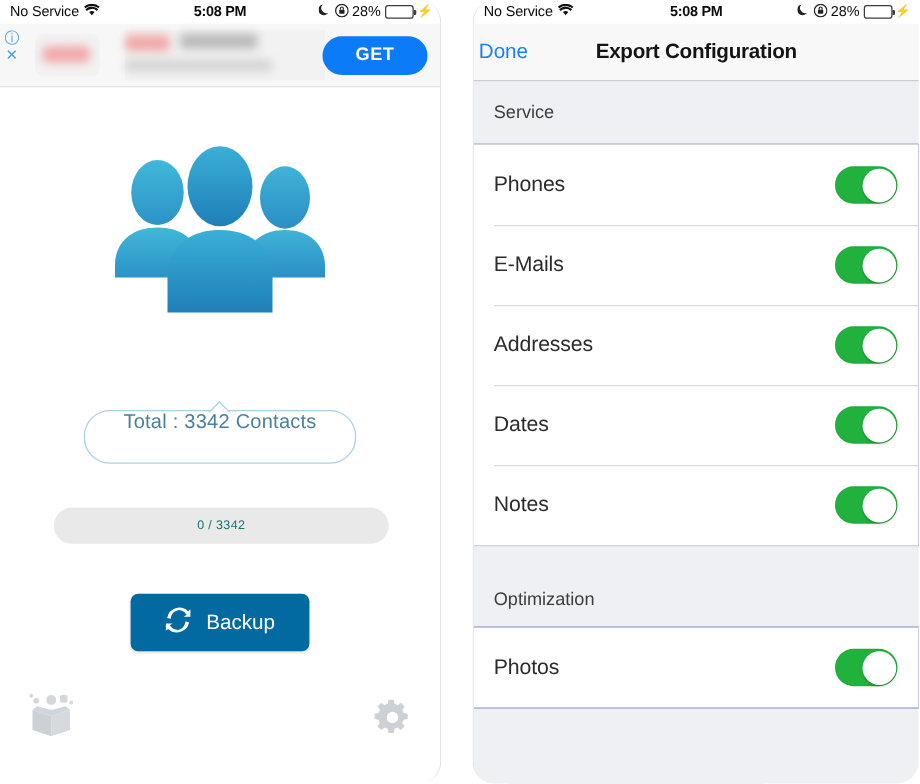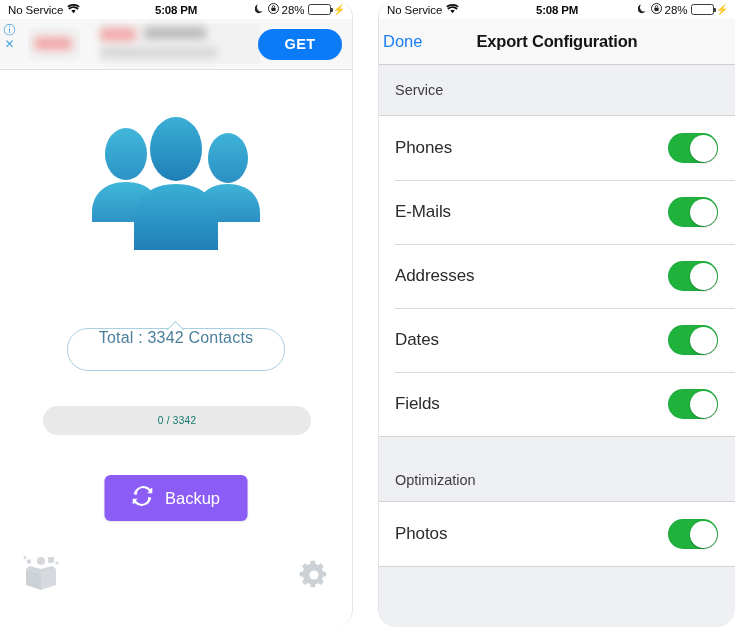--- a/index.html
+++ b/index.html
@@ -238,21 +238,21 @@
     letter-spacing: 0.3px;
   }
   .backup-btn {
     position: absolute;
     top: 405px;
     left: 50%;
     transform: translateX(-50%);
     width: 143px;
     height: 46px;
     border-radius: 6px;
-    background: #8b5cf6;
+    background: #0369a1;
     display: flex;
     align-items: center;
     justify-content: center;
     gap: 11px;
     color: #ffffff;
     font-size: 16.5px;
     box-shadow: 0 1px 2px rgba(0,0,0,0.12);
   }
   .tool-left {
     position: absolute;
@@ -554,21 +554,21 @@
               <span class="knob"></span>
             </span>
         </div>
         <div class="row">
           <span class="row-label">Dates</span>
           <span class="switch" style="background: rgb(33, 178, 62);">
               <span class="knob"></span>
             </span>
         </div>
         <div class="row">
-          <span class="row-label">Fields</span>
+          <span class="row-label">Notes</span>
           <span class="switch" style="background: rgb(33, 178, 62);">
               <span class="knob"></span>
             </span>
         </div>
       </div>
 
       <div class="section-header tall">Optimization</div>
 
       <div class="rows">
         <div class="row">

